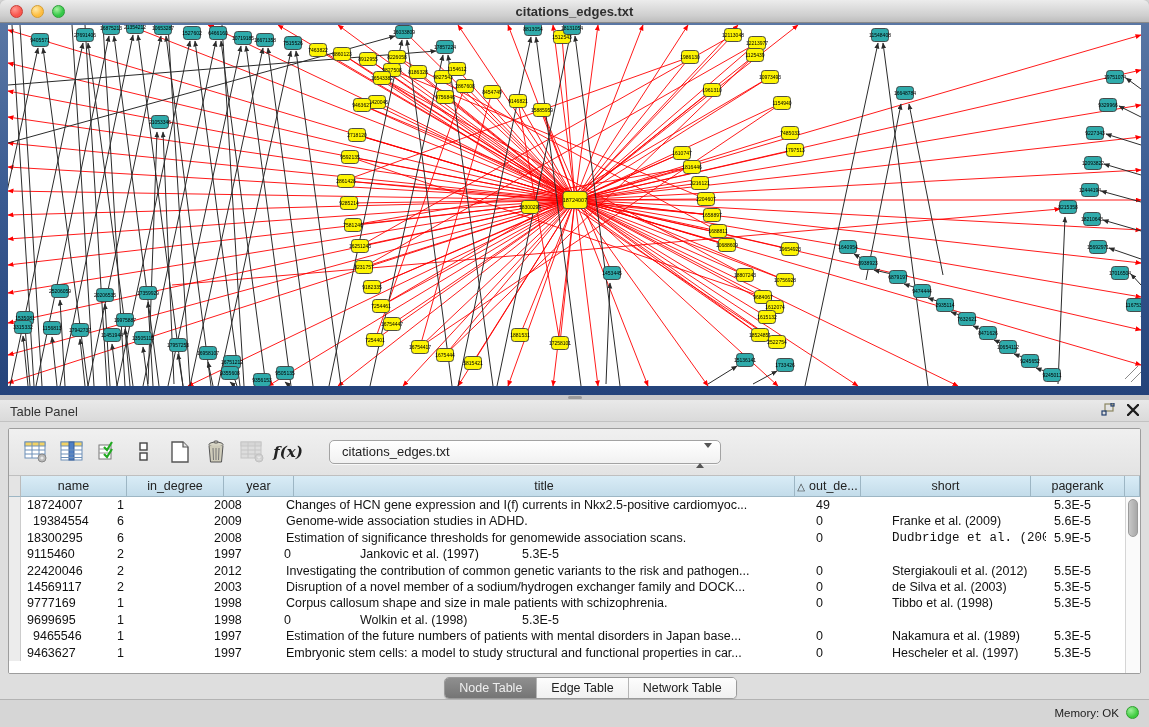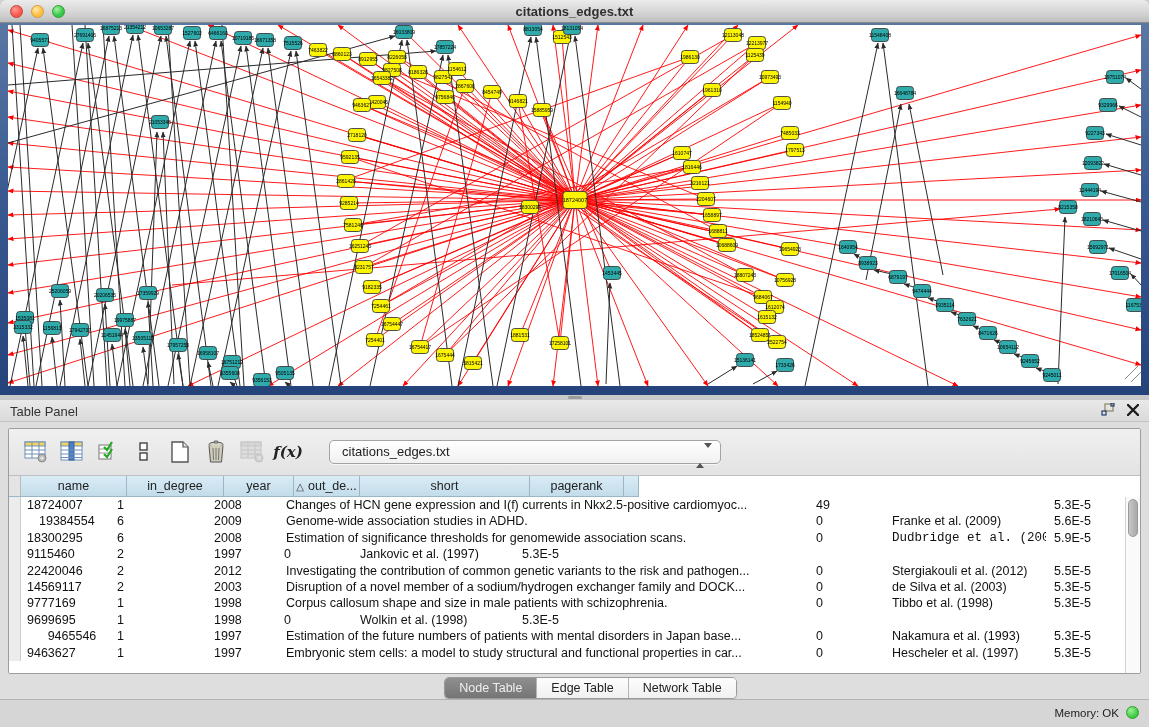--- a/index.html
+++ b/index.html
@@ -661,20 +661,23 @@
             <div class="hcell gutter" style="width: 12px;"></div>
             <div class="hcell" style="width: 106px;">
               <span>name</span>
             </div>
             <div class="hcell" style="width: 97px;">
               <span>in_degree</span>
             </div>
             <div class="hcell" style="width: 70px;">
               <span>year</span>
             </div>
+            <div class="hcell" style="flex: 1 1 0%;">
+              <span>title</span>
+            </div>
             <div class="hcell" style="width: 66px;">
               <span class="sortglyph">△</span>
               <span>out_de...</span>
             </div>
             <div class="hcell" style="width: 170px;">
               <span>short</span>
             </div>
             <div class="hcell" style="width: 94px; justify-content: center;">
               <span>pagerank</span>
             </div>
@@ -686,21 +689,21 @@
               <div class="tcell" style="width: 90px; padding-left: 6px;">18724007</div>
               <div class="tcell" style="width: 97px; padding-left: 6px;">1</div>
               <div class="tcell" style="width: 70px; padding-left: 6px;">2008</div>
               <div class="tcell" style="flex: 1 1 0%; padding-left: 8px;">Changes of HCN gene expression and I(f) currents in Nkx2.5-positive cardiomyoc...</div>
               <div class="tcell" style="width: 66px; padding-left: 6px;">49</div>
               <div class="tcell" style="width: 170px; padding-left: 16px; margin-top: 27px;">Yano et al. (2008)</div>
               <div class="tcell" style="width: 94px; padding-left: 8px;">5.3E-5</div>
             </div>
             <div class="trow">
               <div class="tcell" style="width: 12px; background: rgb(236, 236, 236); border-right: 1px solid rgb(204, 204, 204);"></div>
-              <div class="tcell" style="width: 90px; padding-left: 18px;">19384554</div>
+              <div class="tcell" style="width: 90px; padding-left: 12px;">19384554</div>
               <div class="tcell" style="width: 97px; padding-left: 6px;">6</div>
               <div class="tcell" style="width: 70px; padding-left: 6px;">2009</div>
               <div class="tcell" style="flex: 1 1 0%; padding-left: 8px;">Genome-wide association studies in ADHD.</div>
               <div class="tcell" style="width: 66px; padding-left: 6px;">0</div>
               <div class="tcell" style="width: 170px; padding-left: 16px;">Franke et al. (2009)</div>
               <div class="tcell" style="width: 94px; padding-left: 8px;">5.6E-5</div>
             </div>
             <div class="trow">
               <div class="tcell" style="width: 12px; background: rgb(236, 236, 236); border-right: 1px solid rgb(204, 204, 204);"></div>
               <div class="tcell" style="width: 90px; padding-left: 6px;">18300295</div>
@@ -754,26 +757,26 @@
               <div class="tcell" style="width: 12px; background: rgb(236, 236, 236); border-right: 1px solid rgb(204, 204, 204);"></div>
               <div class="tcell" style="width: 90px; padding-left: 6px;">9699695</div>
               <div class="tcell" style="width: 97px; padding-left: 6px;">1</div>
               <div class="tcell" style="width: 70px; padding-left: 6px;">1998</div>
               <div class="tcell" style="width: 66px; padding-left: 6px;">0</div>
               <div class="tcell" style="width: 170px; padding-left: 16px;">Wolkin et al. (1998)</div>
               <div class="tcell" style="width: 94px; padding-left: 8px;">5.3E-5</div>
             </div>
             <div class="trow">
               <div class="tcell" style="width: 12px; background: rgb(236, 236, 236); border-right: 1px solid rgb(204, 204, 204);"></div>
-              <div class="tcell" style="width: 90px; padding-left: 12px; text-align: center;">9465546</div>
+              <div class="tcell" style="width: 90px; padding-left: 12px;">9465546</div>
               <div class="tcell" style="width: 97px; padding-left: 6px;">1</div>
               <div class="tcell" style="width: 70px; padding-left: 6px;">1997</div>
               <div class="tcell" style="flex: 1 1 0%; padding-left: 8px;">Estimation of the future numbers of patients with mental disorders in Japan base...</div>
               <div class="tcell" style="width: 66px; padding-left: 6px;">0</div>
-              <div class="tcell" style="width: 170px; padding-left: 16px;">Nakamura et al. (1993)</div>
+              <div class="tcell" style="width: 170px; padding-left: 16px;">Nakamura et al. (1989)</div>
               <div class="tcell" style="width: 94px; padding-left: 8px;">5.3E-5</div>
             </div>
             <div class="trow">
               <div class="tcell" style="width: 12px; background: rgb(236, 236, 236); border-right: 1px solid rgb(204, 204, 204);"></div>
               <div class="tcell" style="width: 90px; padding-left: 6px;">9463627</div>
               <div class="tcell" style="width: 97px; padding-left: 6px;">1</div>
               <div class="tcell" style="width: 70px; padding-left: 6px;">1997</div>
               <div class="tcell" style="flex: 1 1 0%; padding-left: 8px;">Embryonic stem cells: a model to study structural and functional properties in car...</div>
               <div class="tcell" style="width: 66px; padding-left: 6px;">0</div>
               <div class="tcell" style="width: 170px; padding-left: 16px;">Hescheler et al. (1997)</div>

